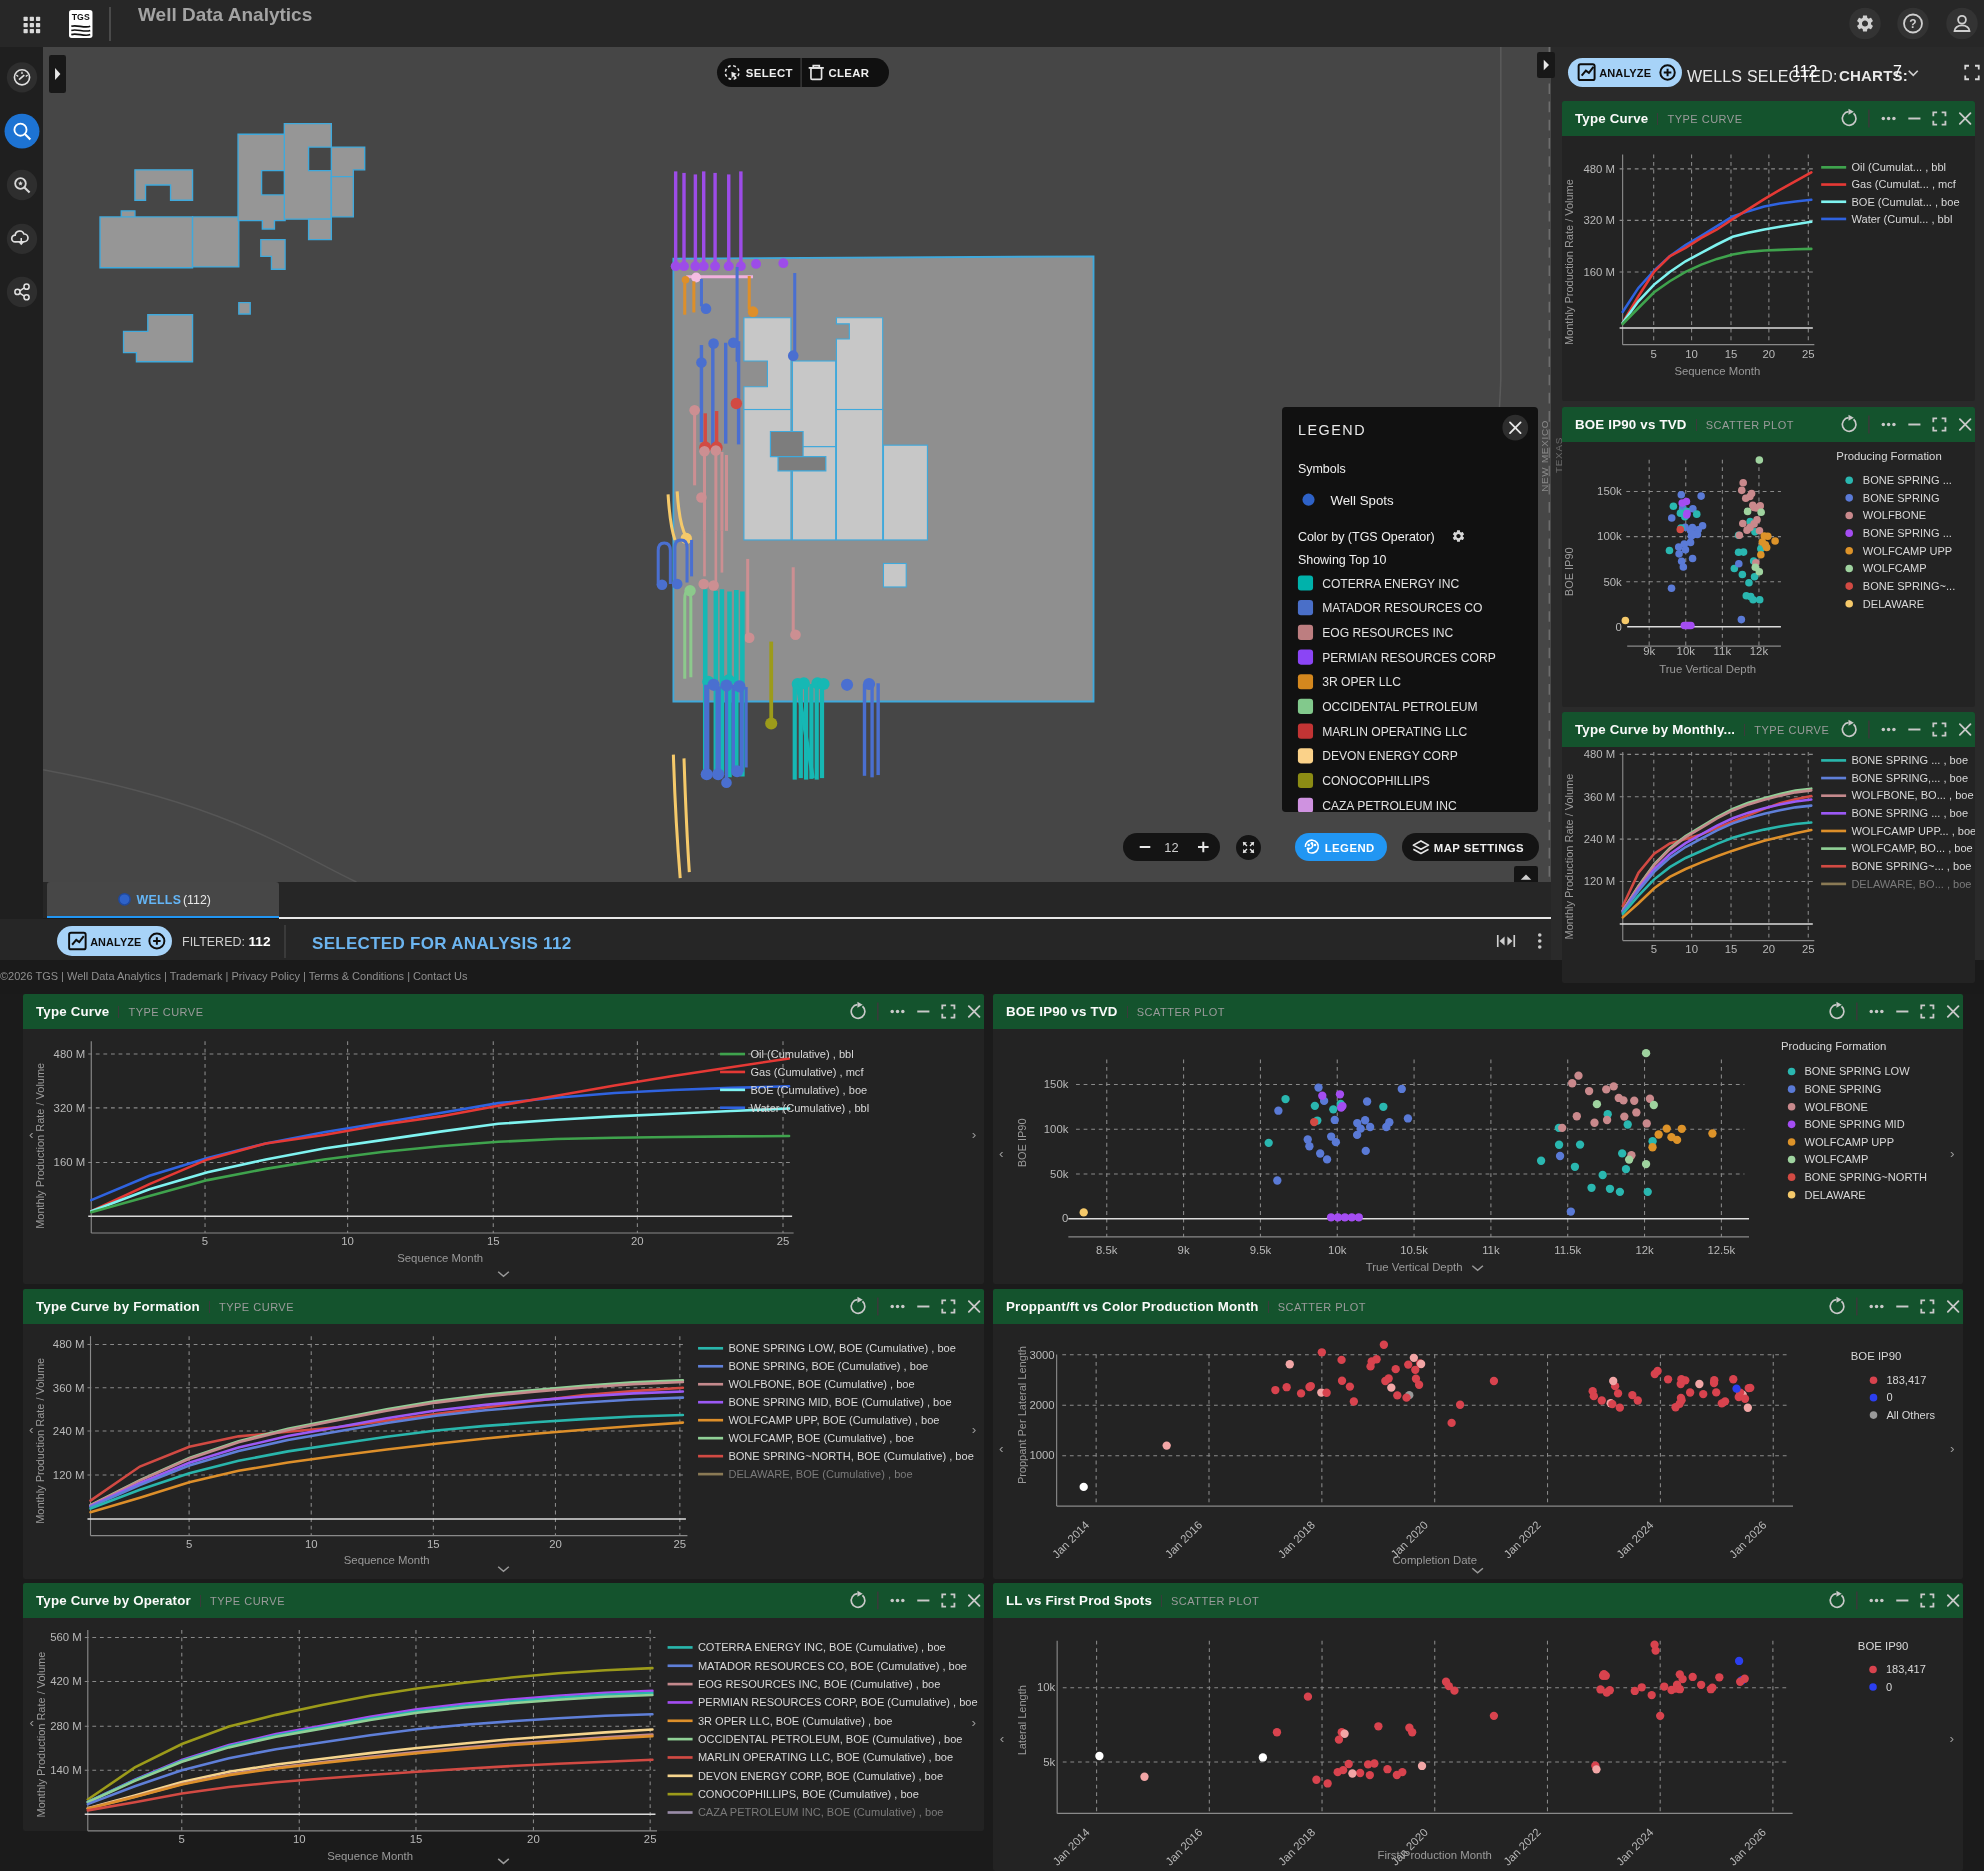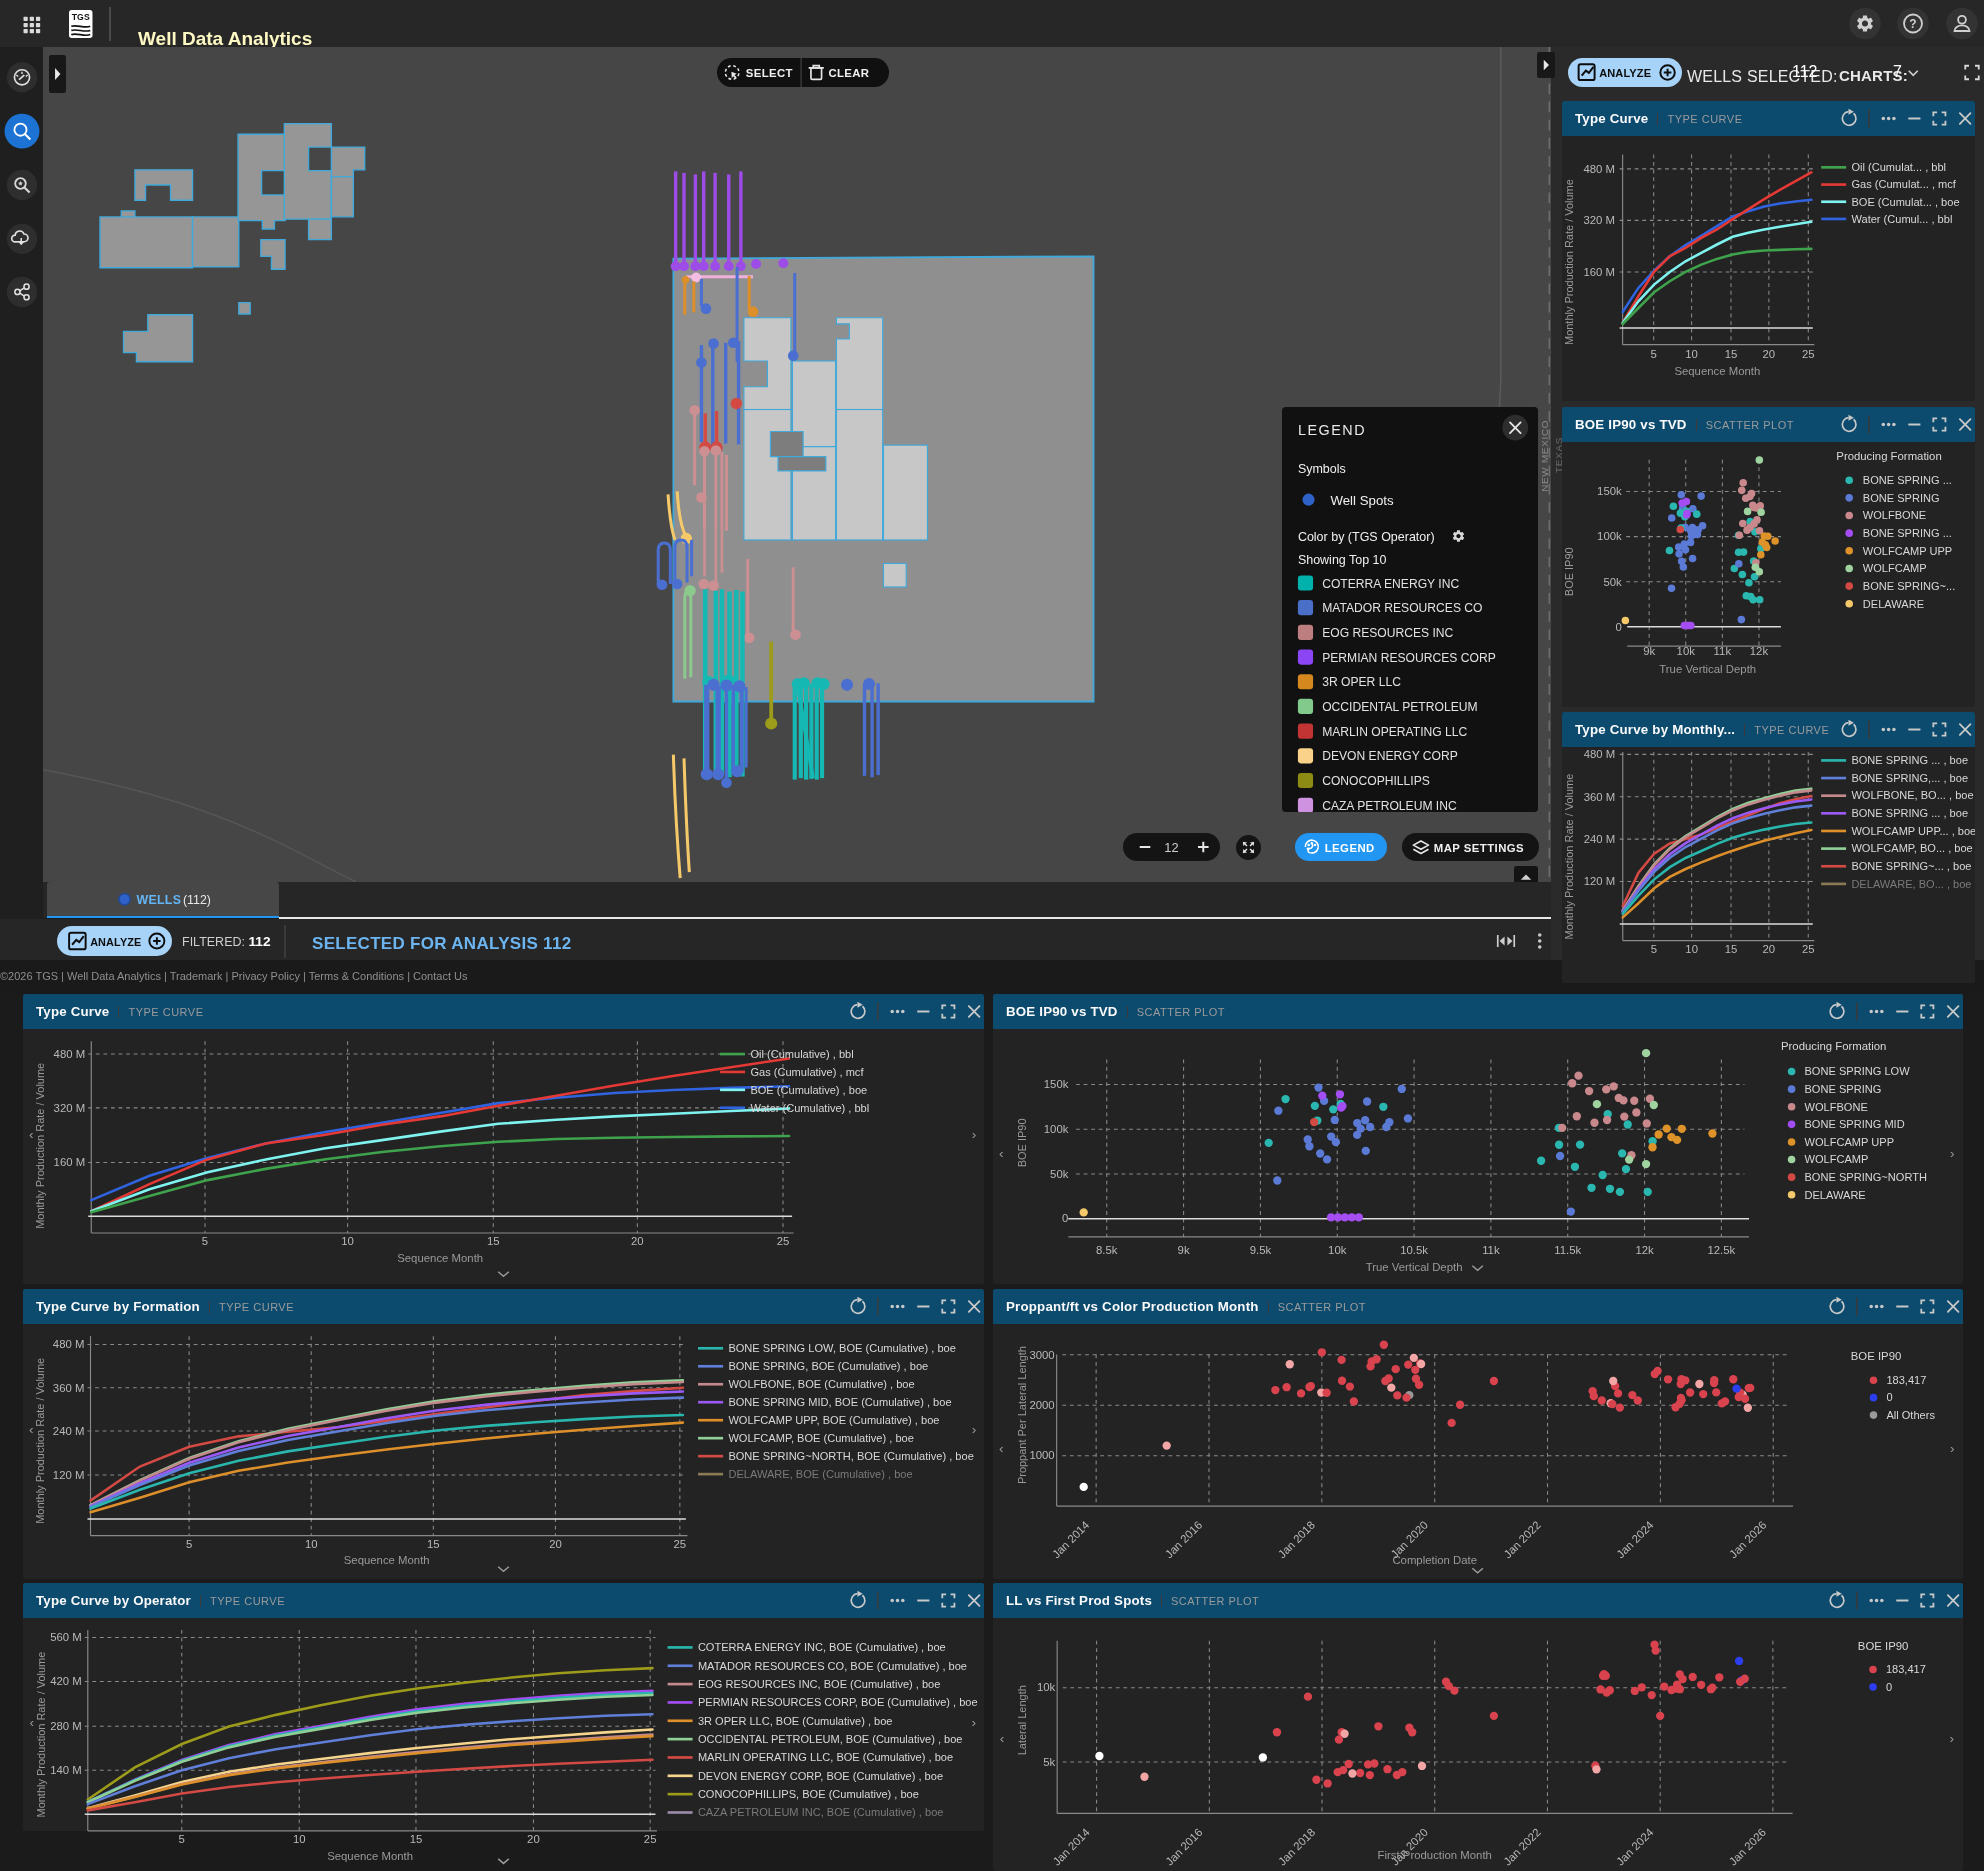--- a/index.html
+++ b/index.html
@@ -1,16 +1,16 @@
 <!DOCTYPE html>
 <html style="font-size:12px"><head><meta charset="utf-8"><style>
 *{margin:0;padding:0;box-sizing:border-box}
 html,body{width:1985px;height:1871px;overflow:hidden;background:#1b1b1b;font-family:"Liberation Sans",sans-serif;-webkit-font-smoothing:antialiased}
 .abs{position:absolute}
-.hdr{position:absolute;left:0;right:0;top:0;height:35px;background:#0c4a6e;border-radius:2.3px 2.3px 0 0;display:flex;align-items:center;padding-left:13px}
+.hdr{position:absolute;left:0;right:0;top:0;height:35px;background:#14532d;border-radius:2.3px 2.3px 0 0;display:flex;align-items:center;padding-left:13px}
 .htitle{font-size:13.3px;font-weight:700;color:#fafafa;letter-spacing:0.2px}
 .hsub{font-size:11px;color:#9b9b9b;margin-left:9px;padding-left:9px;border-left:0.8px solid #3a3a3a;letter-spacing:0.5px}
 .panel{position:absolute;background:#232323;border-radius:2.3px}
 </style></head><body>
 <div class="abs" style="left:0;top:0;width:1985px;height:47px;background:#272727"></div>
 <svg class="abs" style="left:0;top:0" width="91" height="47" viewBox="0 0 120 62">
     <rect x="31.0" y="22.0" width="5.6" height="5.6" rx="1" fill="#d9d9d9"></rect>
     <rect x="39.2" y="22.0" width="5.6" height="5.6" rx="1" fill="#d9d9d9"></rect>
     <rect x="47.4" y="22.0" width="5.6" height="5.6" rx="1" fill="#d9d9d9"></rect>
     <rect x="31.0" y="30.2" width="5.6" height="5.6" rx="1" fill="#d9d9d9"></rect>
@@ -23,21 +23,21 @@
 <svg style="position:absolute;left:69px;top:10px" width="23.5" height="28" viewBox="0 0 31 37">
     <rect x="0" y="0" width="31" height="37" rx="3.5" fill="#fff"></rect>
     <text x="15.5" y="13.5" font-size="11.5" font-weight="800" fill="#111" text-anchor="middle" font-family="Liberation Sans">TGS</text>
     <g fill="none" stroke="#111" stroke-width="2.2">
       <path d="M3,21.5 C 10,19 21,24.5 28,21.5"></path>
       <path d="M3,27 C 10,24.5 21,30 28,27"></path>
       <path d="M3,32.5 C 10,30 21,35.5 28,32.5"></path>
     </g>
   </svg>
 <div class="abs" style="left:109px;top:6.8px;width:1.5px;height:34px;background:#4a4a4a"></div>
-<div class="abs" style="left:138px;top:28px;font-size:19px;font-weight:700;color:#fef9c3">Well Data Analytics</div>
+<div class="abs" style="left:138px;top:4px;font-size:19px;font-weight:700;color:#a3a3a3">Well Data Analytics</div>
 <svg style="position:absolute;left:1844px;top:0px" width="42" height="47" viewBox="0 0 56 62">
     <circle cx="28" cy="31" r="21" fill="#333"></circle>
     <g transform="translate(14.5,17.5) scale(1.125)">
       <path d="M19.14 12.94c.04-.3.06-.61.06-.94 0-.32-.02-.64-.07-.94l2.03-1.58c.18-.14.23-.41.12-.61l-1.92-3.32c-.12-.22-.37-.29-.59-.22l-2.39.96c-.5-.38-1.03-.7-1.62-.94l-.36-2.54c-.04-.24-.24-.41-.48-.41h-3.84c-.24 0-.43.17-.47.41l-.36 2.54c-.59.24-1.13.57-1.62.94l-2.39-.96c-.22-.08-.47 0-.59.22L2.74 8.87c-.12.21-.08.47.12.61l2.03 1.58c-.05.3-.09.63-.09.94s.02.64.07.94l-2.03 1.58c-.18.14-.23.41-.12.61l1.92 3.32c.12.22.37.29.59.22l2.39-.96c.5.38 1.03.7 1.62.94l.36 2.54c.05.24.24.41.48.41h3.84c.24 0 .44-.17.47-.41l.36-2.54c.59-.24 1.13-.56 1.62-.94l2.39.96c.22.08.47 0 .59-.22l1.92-3.32c.12-.22.07-.47-.12-.61l-2.01-1.58zM12 15.6c-1.98 0-3.6-1.62-3.6-3.6s1.62-3.6 3.6-3.6 3.6 1.62 3.6 3.6-1.62 3.6-3.6 3.6z" fill="#cfcfcf"></path>
     </g>
   </svg>
 <svg style="position:absolute;left:1892px;top:0px" width="42" height="47" viewBox="0 0 56 62">
     <circle cx="28" cy="31" r="21" fill="#333"></circle>
     <circle cx="28" cy="31" r="12" fill="none" stroke="#cfcfcf" stroke-width="2.4"></circle>
     <text x="28" y="36.5" font-size="16" font-weight="700" fill="#cfcfcf" text-anchor="middle">?</text>

